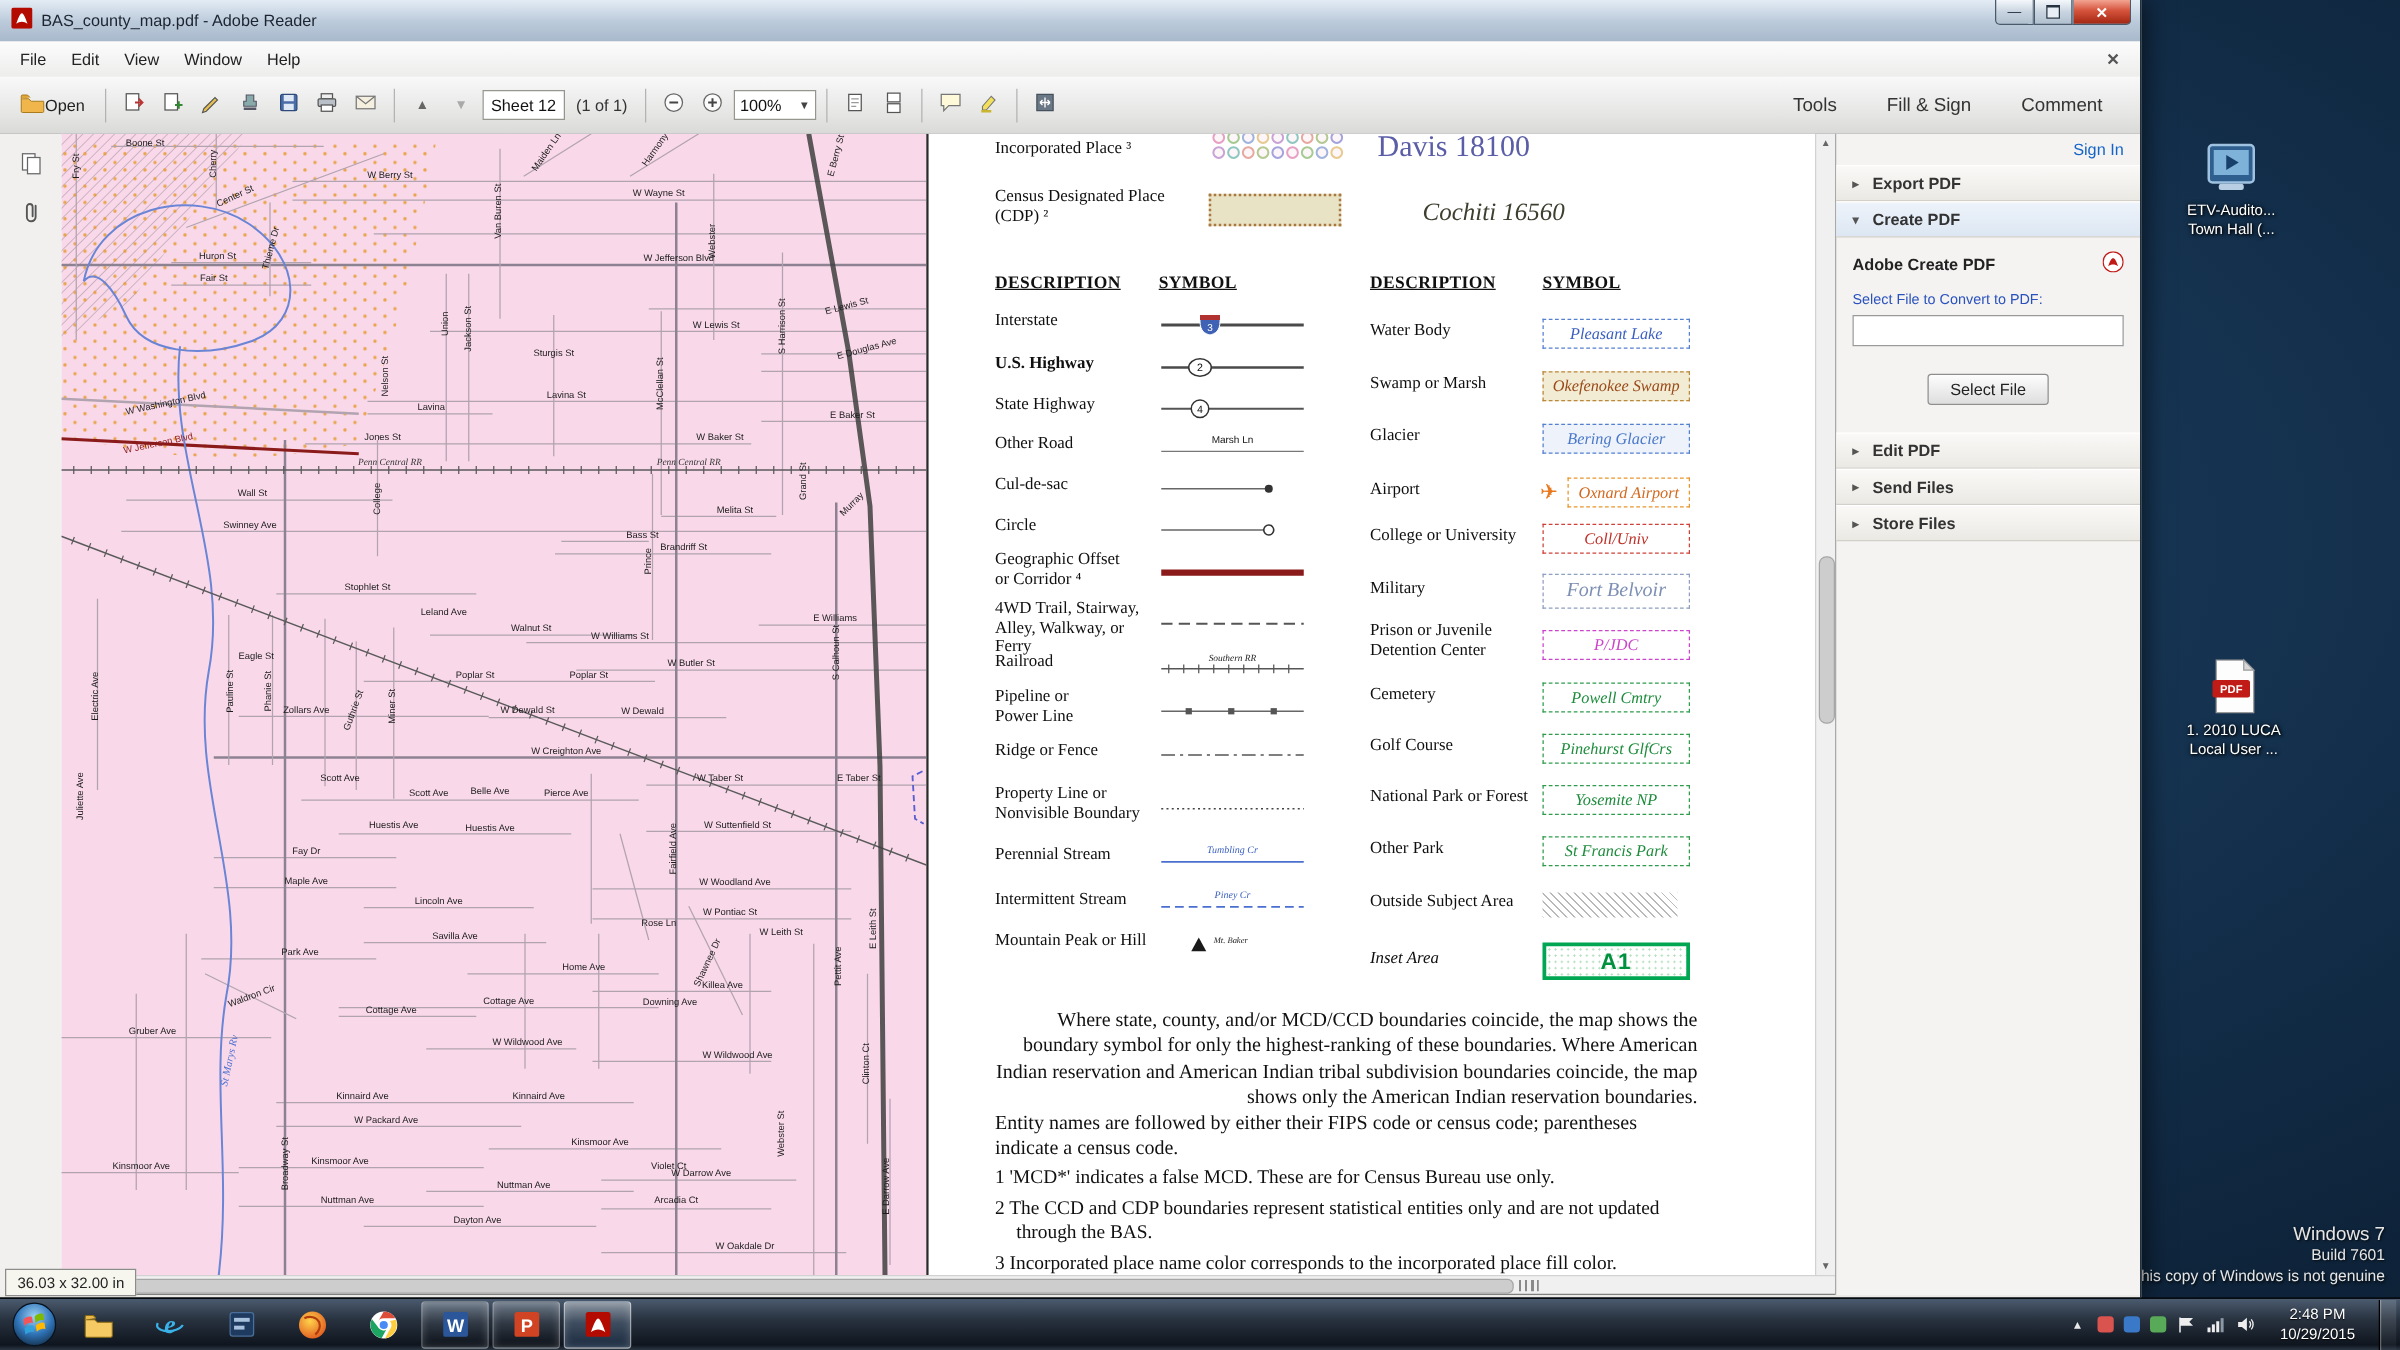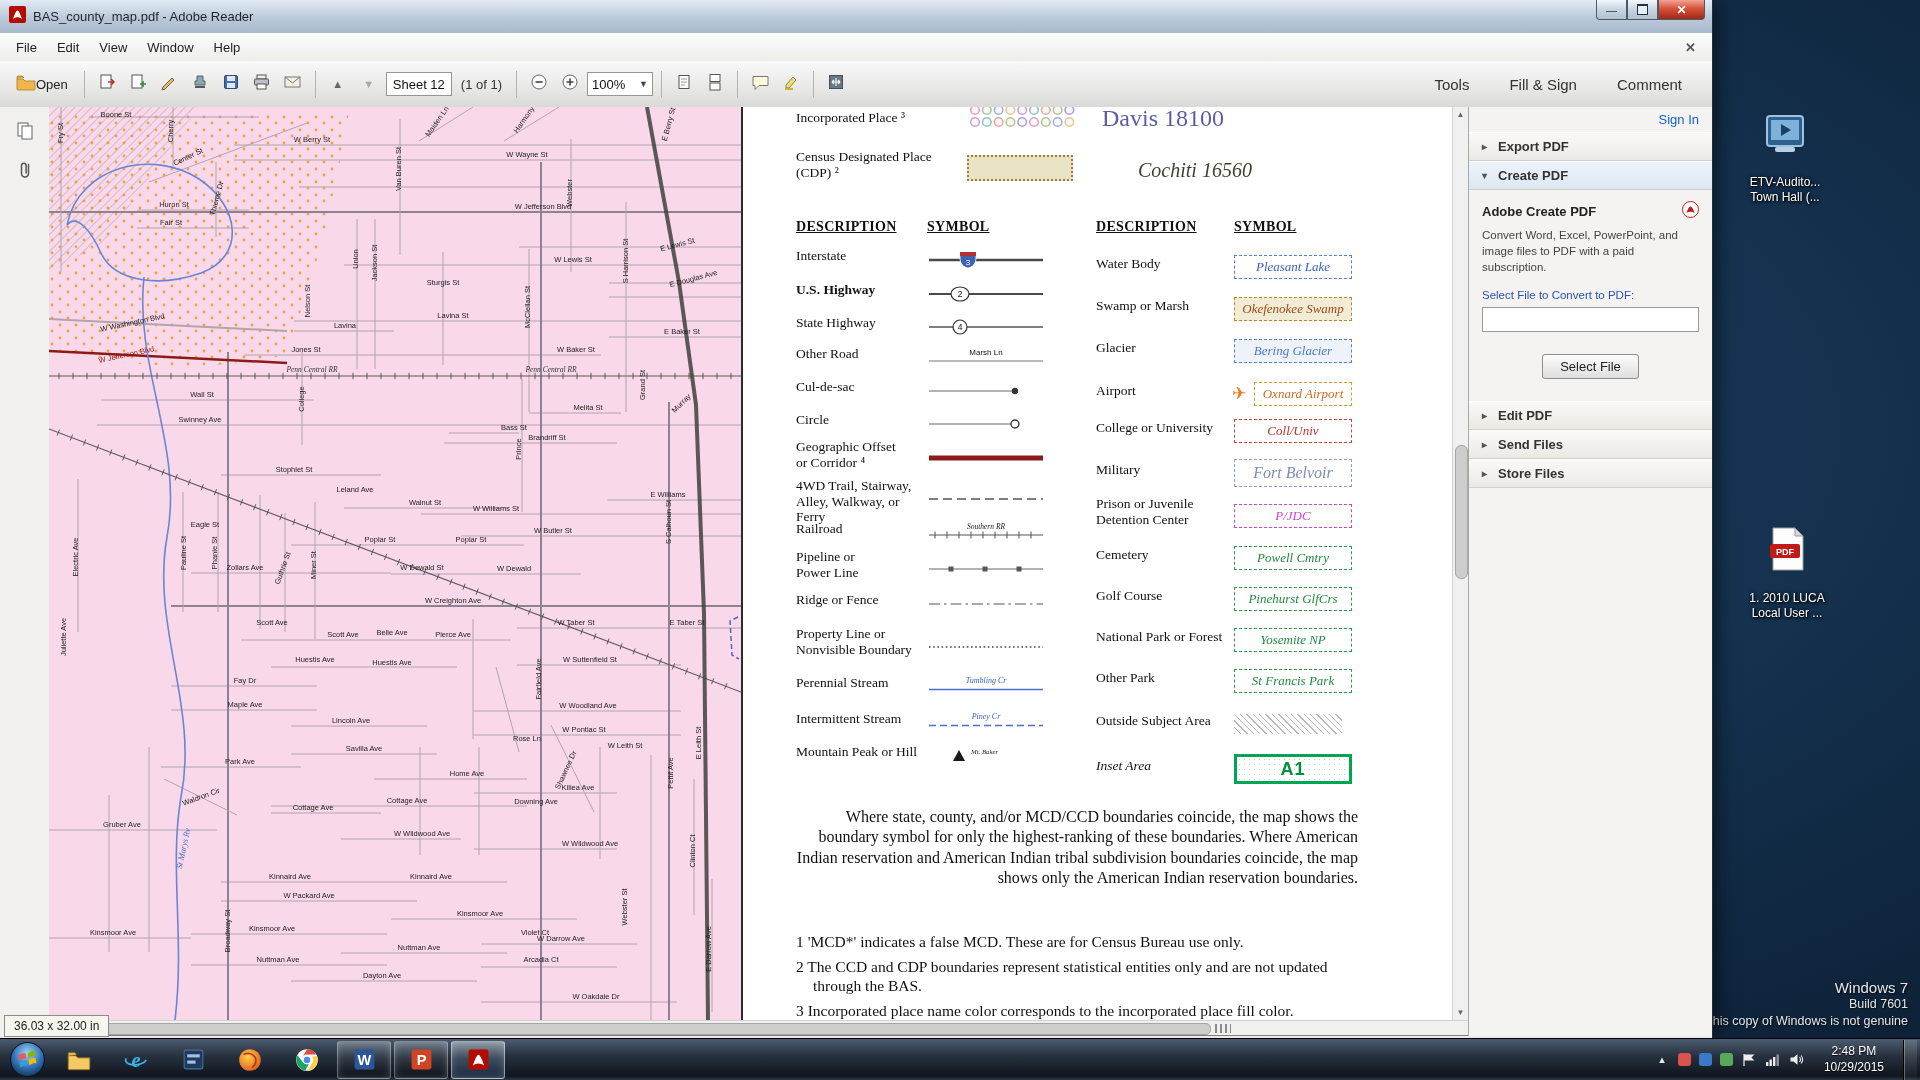--- a/index.html
+++ b/index.html
@@ -92,21 +92,21 @@
   #cp-title{font-weight:bold;font-size:13px;color:#222;display:flex;align-items:center;justify-content:space-between;}
   #cp-desc{font-size:11.5px;color:#444;line-height:1.38;margin-top:7px;}
   #cp-select{font-size:11.5px;color:#2a52be;margin-top:13px;}
   #cp-input{margin-top:6px;width:100%;height:25px;border:1px solid #9a9a9a;background:#fff;box-sizing:border-box;font-size:12px;padding:0 5px;}
   #cp-btn{display:block;margin:22px auto 18px;padding:4px 17px;font-size:13px;color:#222;
     background:linear-gradient(#fdfdfd,#dedede);border:1px solid #8e8e8e;border-radius:3px;}
 
   
   .dicon{position:absolute;width:104px;text-align:center;}
   .dicon .ic{margin:0 auto;}
-  .dicon .lbl{margin-top:15px;font-size:12px;color:#fff;line-height:1.25;white-space:pre-line;
+  .dicon .lbl{margin-top:0;font-size:12px;color:#fff;line-height:1.25;white-space:pre-line;
     text-shadow:1px 1px 2px #000,0 0 4px #000;}
   #watermark{position:absolute;right:12px;bottom:50px;text-align:right;color:#e6e6e6;
     text-shadow:1px 1px 2px rgba(0,0,0,.8);}
   #watermark .l1{font-size:15px;}
   #watermark .l2,#watermark .l3{font-size:12.5px;line-height:1.35;}
 
   
   #taskbar{position:absolute;left:0;top:1038px;width:1920px;height:42px;
     background:linear-gradient(#4b5b6f,#27313e 42%,#0f151e 90%,#2b3644);border-top:1px solid #000;
     display:flex;align-items:center;padding-left:5px;gap:3px;box-sizing:border-box;}
@@ -701,20 +701,21 @@
             <div class="lg-box" style="left: 491px; top: 480px; width: 118px; height: 24px; color: rgb(30, 140, 60); border-color: rgb(46, 156, 76); background: rgb(255, 255, 255);">Pinehurst GlfCrs</div>
             <div class="lg-label" style="left: 353px; top: 522px; width: 140px;">National Park or Forest</div>
             <div class="lg-box" style="left: 491px; top: 521px; width: 118px; height: 24px; color: rgb(30, 140, 60); border-color: rgb(46, 156, 76); background: rgb(255, 255, 255);">Yosemite NP</div>
             <div class="lg-label" style="left: 353px; top: 563px; width: 140px;">Other Park</div>
             <div class="lg-box" style="left: 491px; top: 562px; width: 118px; height: 24px; color: rgb(30, 140, 60); border-color: rgb(46, 156, 76); background: rgb(255, 255, 255);">St Francis Park</div>
             <div class="lg-label" style="left: 353px; top: 606px; width: 140px;">Outside Subject Area</div>
             <div class="hatchbox" style="left: 491px; top: 607px; width: 108px; height: 20px;"></div>
             <div class="lg-label" style="left: 353px; top: 651px; width: 140px; font-style: italic;">Inset Area</div>
             <div class="insetbox" style="left: 491px; top: 647px; width: 118px; height: 30px;">A1</div>
             <div class="lg-par" style="left: 53px; top: 700px; text-align: right;">Where state, county, and/or MCD/CCD boundaries coincide, the map shows the boundary symbol for only the highest-ranking of these boundaries.  Where American Indian reservation and American Indian tribal subdivision boundaries coincide, the map shows only the American Indian reservation boundaries.</div>
+            <div class="lg-par" style="left: 53px; top: 782px;">Entity names are followed by either their FIPS code or census code; parentheses indicate a census code.</div>
             <div class="lg-fns" style="left: 53px; top: 826px;">
               <div class="lg-fn">1  'MCD*' indicates a false MCD.  These are for Census Bureau use only.</div>
               <div class="lg-fn">2  The CCD and CDP boundaries represent statistical entities only and are not updated through the BAS.</div>
               <div class="lg-fn">3  Incorporated place name color corresponds to the incorporated place fill color.</div>
             </div>
           </div>
       </div>
 
       <div id="vscroll">
         <div class="sarrow" style="top:0;">▲</div>
@@ -740,21 +741,20 @@
         <div id="createbody">
           <div id="cp-title">
             <span>Adobe Create PDF</span>
             <span>
               <svg width="17" height="17" viewBox="0 0 17 17">
                   <circle cx="8.5" cy="8.5" r="8" fill="#fff" stroke="#c11b17"></circle>
                   <path d="M4.5 12 C6 7.5 7.2 5.5 8.5 5.5 C9.8 5.5 11 7.5 12.5 12 C10 10.2 7 10.2 4.5 12 Z" fill="#c11b17"></path>
                 </svg>
             </span>
           </div>
-          <div id="cp-desc">Convert Word, Excel, PowerPoint, and image files to PDF with a paid subscription.</div>
           <div id="cp-select">Select File to Convert to PDF:</div>
           <input id="cp-input" value="" style="">
           <button id="cp-btn">Select File</button>
         </div>
         <div class="psec">
           <span class="arr">▸</span>
           <span>Edit PDF</span>
         </div>
         <div class="psec">
           <span class="arr">▸</span>

